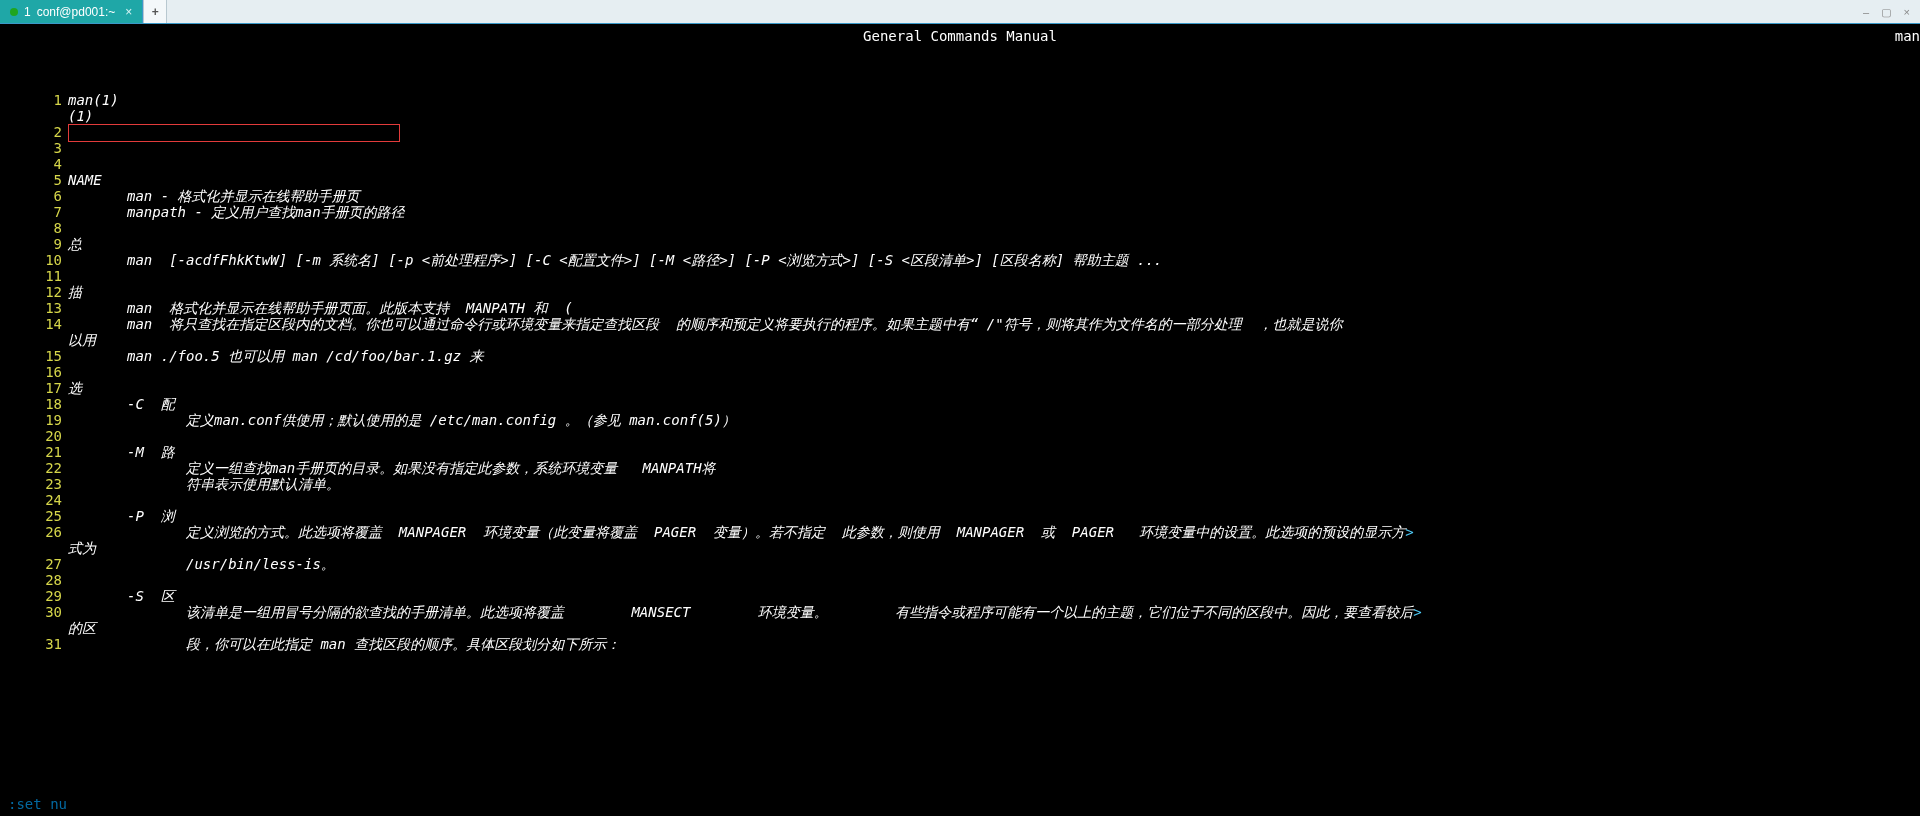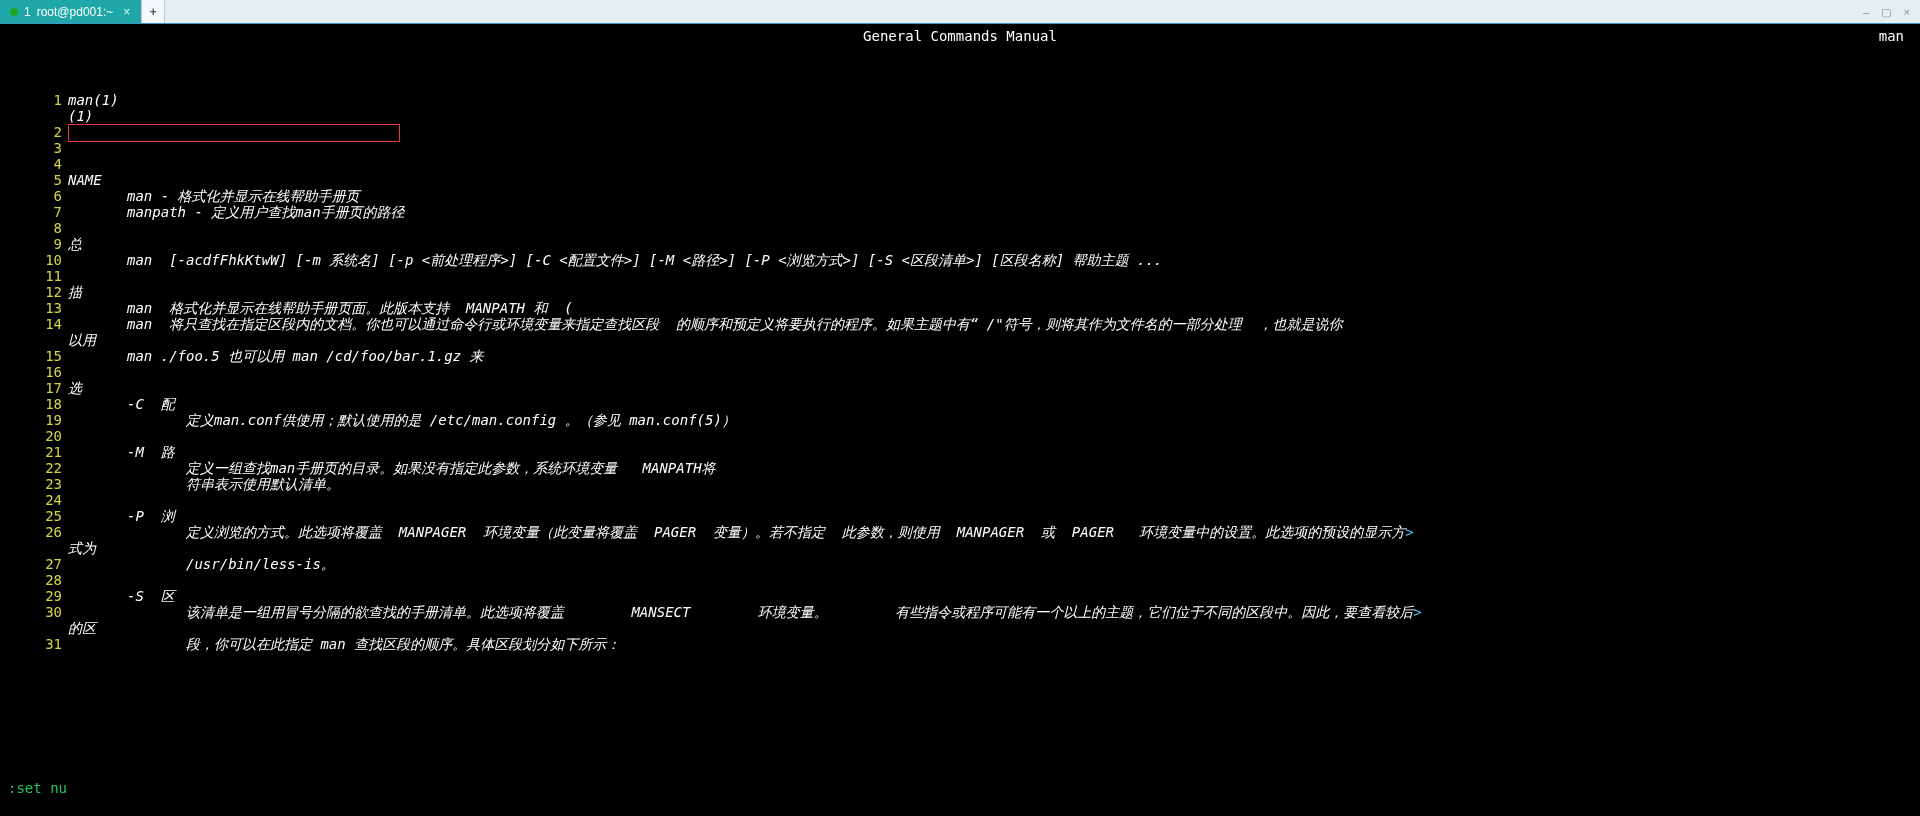--- a/index.html
+++ b/index.html
@@ -41,40 +41,40 @@
   .gutter {
     width: 60px; text-align: right; color: #d6d64a; 
     padding-right: 6px;
   }
   .text { flex: 1; color: #ffffff; font-style: italic; }
   .header-title {
     position: absolute; top: 4px; left: 0; width: 100%; text-align: center;
     color: #fff; pointer-events: none;
   }
   .header-right {
-    position: absolute; top: 4px; right: 16px; color: #fff;
+    position: absolute; top: 4px; right: 0; color: #fff;
   }
   .highlight-box {
     position: absolute;
     border: 1px solid #e23b3b;
     pointer-events: none;
   }
   .cont-mark { color: #4ec9f5; }
   .status-line {
-    position: absolute; left: 8px; bottom: 20px; color: #22c55e;
+    position: absolute; left: 8px; bottom: 4px; color: #0369a1;
   }
 </style>
 </head>
 <body>
 
 <div class="tabbar">
   <div class="tab">
     <span class="dot"></span>
     <span>1</span>
-    <span>root@pd001:~</span>
+    <span>conf@pd001:~</span>
     <span class="close-x">×</span>
   </div>
   <div class="tab-add">+</div>
   <div class="tabbar-spacer"></div>
   <div class="win-btns">
     <span class="win-btn">–</span>
     <span class="win-btn">▢</span>
     <span class="win-btn">×</span>
   </div>
 </div>

